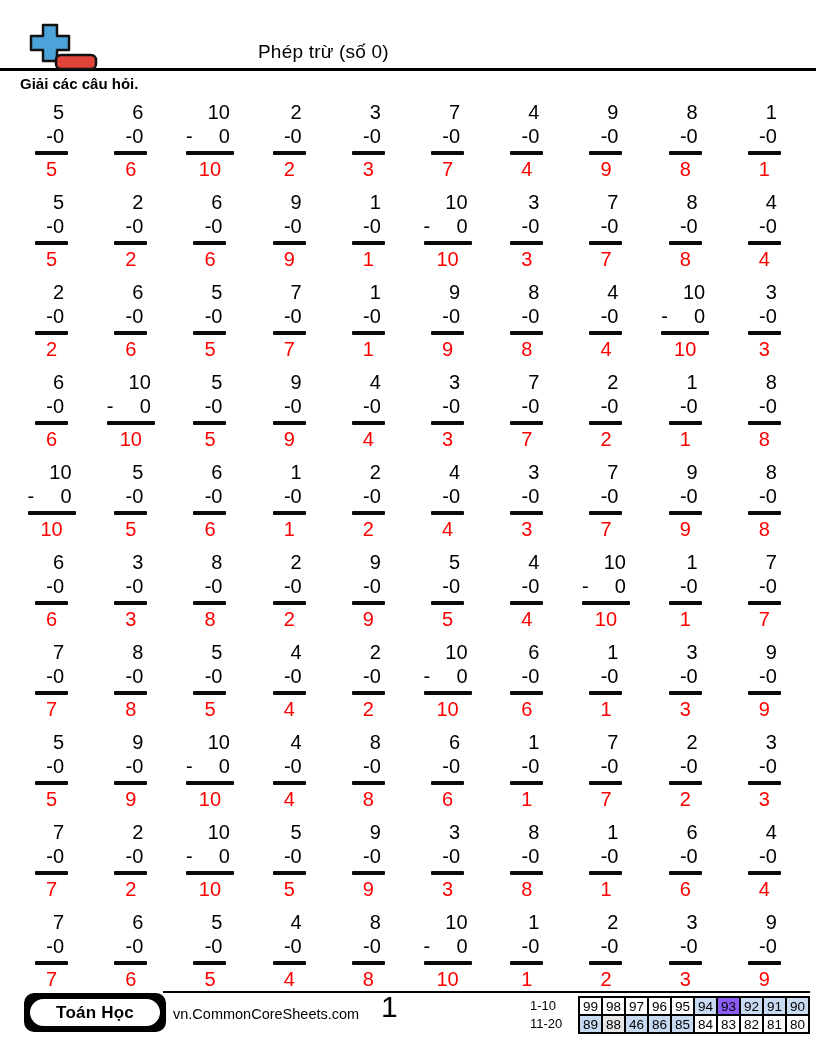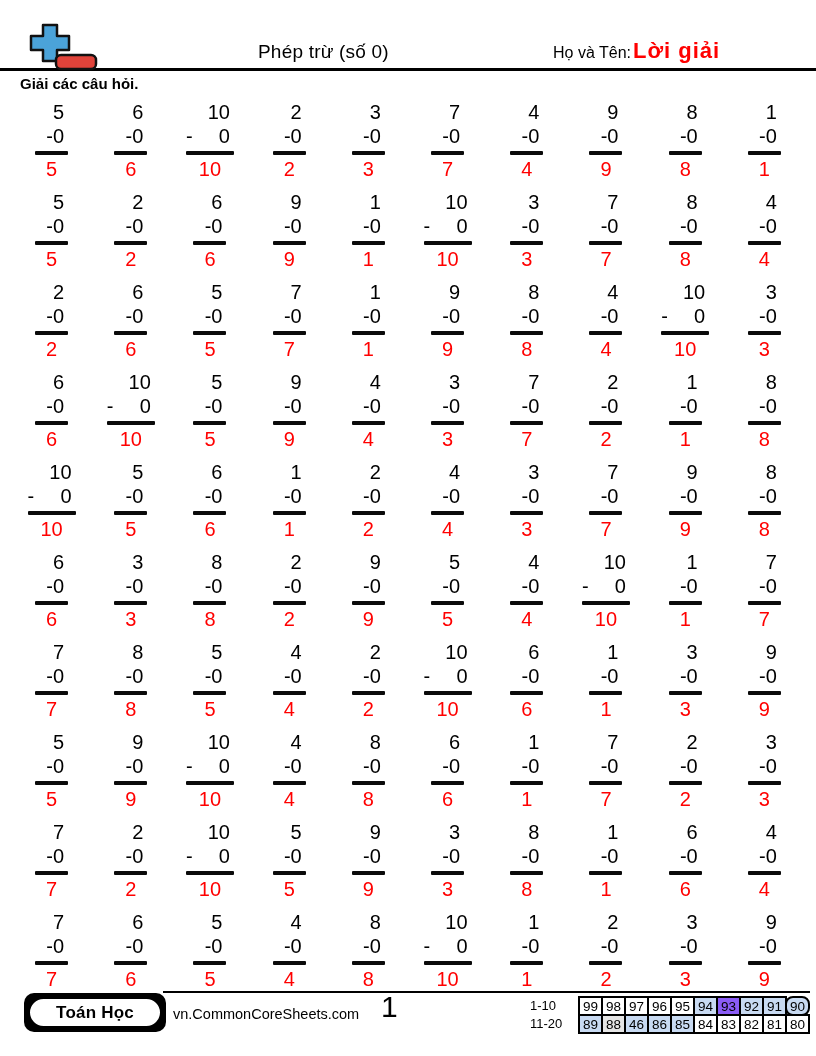--- a/index.html
+++ b/index.html
@@ -43,24 +43,20 @@
 </style>
 </head>
 <body>
 
 <div class="header">
   <svg class="logo" viewBox="0 0 80 50">
     <path d="M23 3 h14 v11 h12 v14 h-12 v11 h-14 v-11 h-12 v-14 h12 z" fill="#4ba3d9" stroke="#111" stroke-width="2.5" stroke-linejoin="round"></path>
     <rect x="36" y="33" width="40" height="14" rx="5" fill="#e0433a" stroke="#111" stroke-width="2.5"></rect>
   </svg>
   <div class="title">Phép trừ (số 0)</div>
-  <div class="name-area">
-    <span class="name-label">Họ và Tên:</span>
-    <span class="name-value">Lời giải</span>
-  </div>
 </div>
 
 <div class="instructions">Giải các câu hỏi.</div>
 
 <div class="grid">
     <div class="row">
       <div class="prob">
         <div class="top">5</div>
         <div class="subline">-0</div>
         <div class="rule"></div>
@@ -722,21 +718,21 @@
       <div class="score-label">1-10</div>
       <div class="cell">99</div>
       <div class="cell">98</div>
       <div class="cell">97</div>
       <div class="cell">96</div>
       <div class="cell">95</div>
       <div class="cell" style="background: rgb(200, 218, 242);">94</div>
       <div class="cell" style="background: #8b5cf6;">93</div>
       <div class="cell" style="background: rgb(200, 218, 242);">92</div>
       <div class="cell" style="background: rgb(200, 218, 242);">91</div>
-      <div class="cell" style="background: rgb(200, 218, 242); border-radius: 8px;">90</div>
+      <div class="cell" style="background: rgb(200, 218, 242);">90</div>
     </div>
     <div class="score-row">
       <div class="score-label">11-20</div>
       <div class="cell" style="background: rgb(200, 218, 242);">89</div>
       <div class="cell" style="background: #e5e5e5;">88</div>
       <div class="cell" style="background: rgb(200, 218, 242);">46</div>
       <div class="cell" style="background: rgb(200, 218, 242);">86</div>
       <div class="cell" style="background: rgb(200, 218, 242);">85</div>
       <div class="cell">84</div>
       <div class="cell">83</div>

